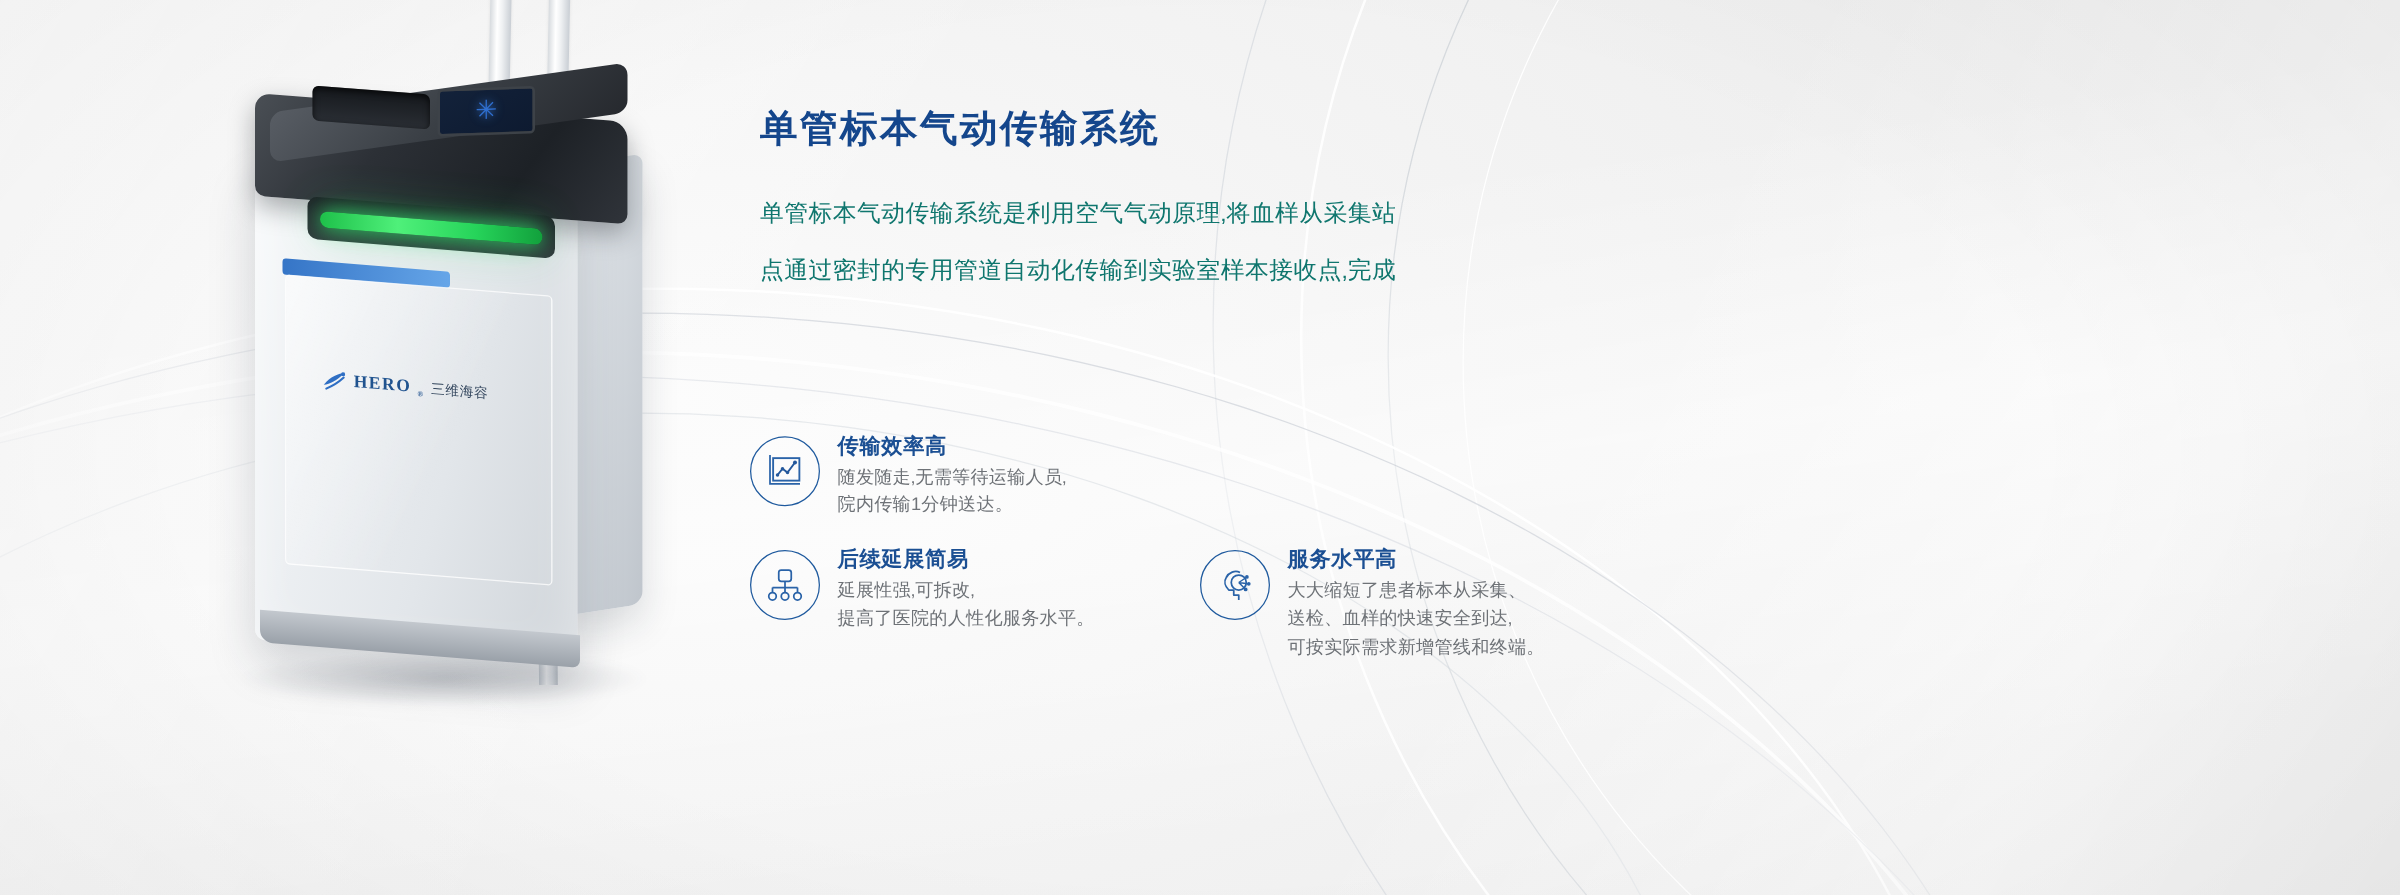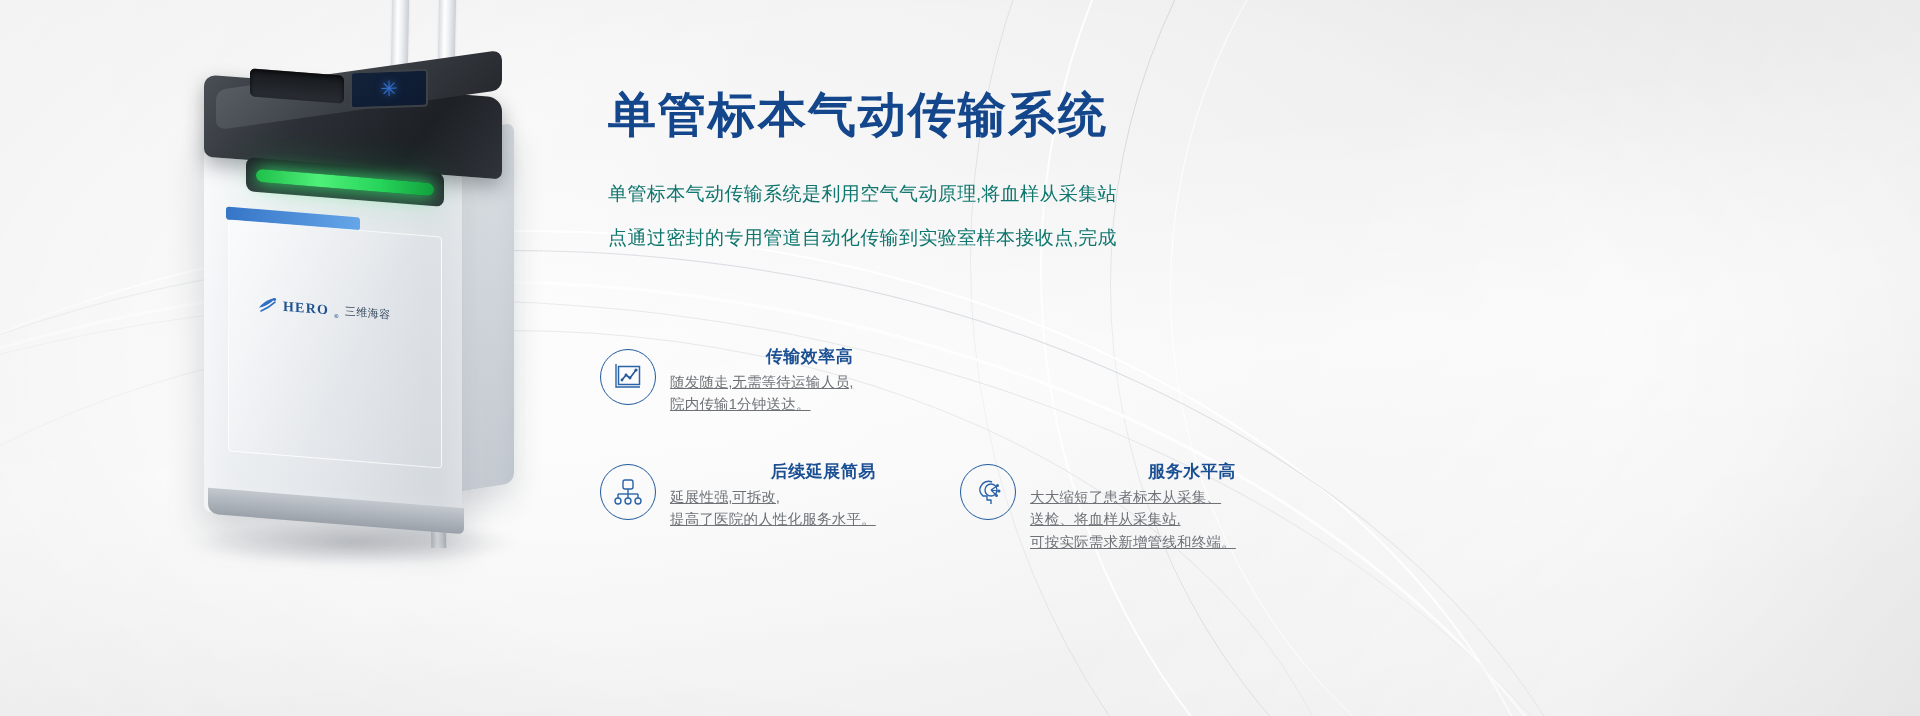--- a/index.html
+++ b/index.html
@@ -158,40 +158,40 @@
   .brand .hero {
     font-family:"Liberation Serif","DejaVu Serif",serif;
     font-size:14px; letter-spacing:1.2px; font-weight:700; color:#20538f;
   }
   .brand .sup { font-size:6px; vertical-align:super; }
   .brand .cn { font-size:11px; color:#35485f; letter-spacing:.5px; padding-bottom:1px; }
 
   
   #content { position:absolute; left:608px; top:86px; width:700px; }
   .title {
-    color:#14468c; font-size:48px; font-weight:700; letter-spacing:2px;
+    color:#14468c; font-size:30px; font-weight:700; letter-spacing:2px;
     line-height:1.2; white-space:nowrap;
   }
   .desc { margin-top:28px; color:#0f766e; font-size:19px; line-height:2.35; letter-spacing:.4px; }
   .desc div { white-space:nowrap; }
 
   .features { position:absolute; left:600px; top:345px; width:720px; }
   .frow { display:flex; }
   .fitem { display:flex; align-items:flex-start; width:360px; }
   .ficon {
     flex:0 0 auto; width:56px; height:56px; border-radius:50%;
     border:1.6px solid #1f5a9e; display:flex; align-items:center; justify-content:center;
     margin-top:4px;
   }
   .ficon svg { display:block; }
   .ftext { margin-left:14px; }
-  .fhead { color:#1b4f93; font-size:17px; font-weight:700; letter-spacing:.5px; margin-bottom:3px;text-align:right; }
-  .fdesc { color:#6e7277; font-size:14.5px; line-height:1.55; letter-spacing:.2px;text-decoration:underline; }
+  .fhead { color:#1b4f93; font-size:17px; font-weight:700; letter-spacing:.5px; margin-bottom:3px; }
+  .fdesc { color:#6e7277; font-size:14.5px; line-height:1.55; letter-spacing:.2px; }
   .fdesc div { white-space:nowrap; }
-  .frow-2 { margin-top:44px; }
+  .frow-2 { margin-top:20px; }
 </style>
 </head>
 <body>
 
 <div id="stage">
 
   <div class="bg-base"></div>
   <div class="arc arc-r1"></div>
   <div class="arc arc-r2"></div>
   <div class="arc arc-r3"></div>
@@ -306,21 +306,21 @@
             <path d="M19 13 L25 9 M19 13 L26 14 M19 13 L24 18" stroke="#2a63a8" stroke-width="1.2"></path>
             <circle cx="25.5" cy="8.5" r="1.5" fill="#2a63a8" stroke="none"></circle>
             <circle cx="27" cy="14" r="1.5" fill="#2a63a8" stroke="none"></circle>
             <circle cx="24.5" cy="18.5" r="1.5" fill="#2a63a8" stroke="none"></circle>
           </svg>
         </div>
         <div class="ftext">
           <div class="fhead">服务水平高</div>
           <div class="fdesc">
             <div>大大缩短了患者标本从采集、</div>
-            <div>送检、将血样从采集站‚</div>
+            <div>送检、血样的快速安全到达‚</div>
             <div>可按实际需求新增管线和终端。</div>
           </div>
         </div>
       </div>
 
     </div>
   </div>
 
 </div>
 

